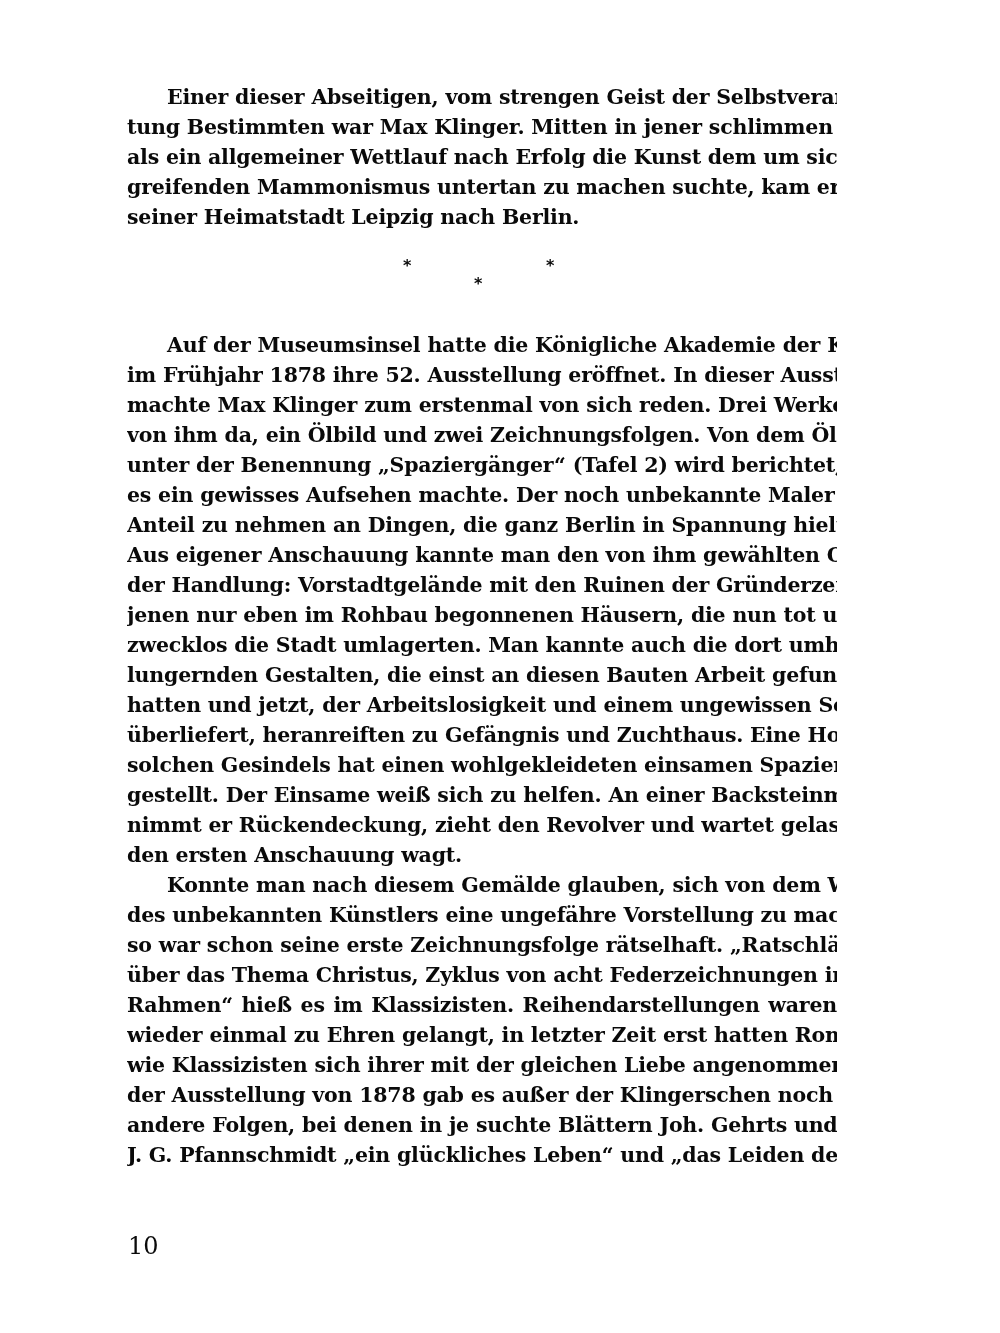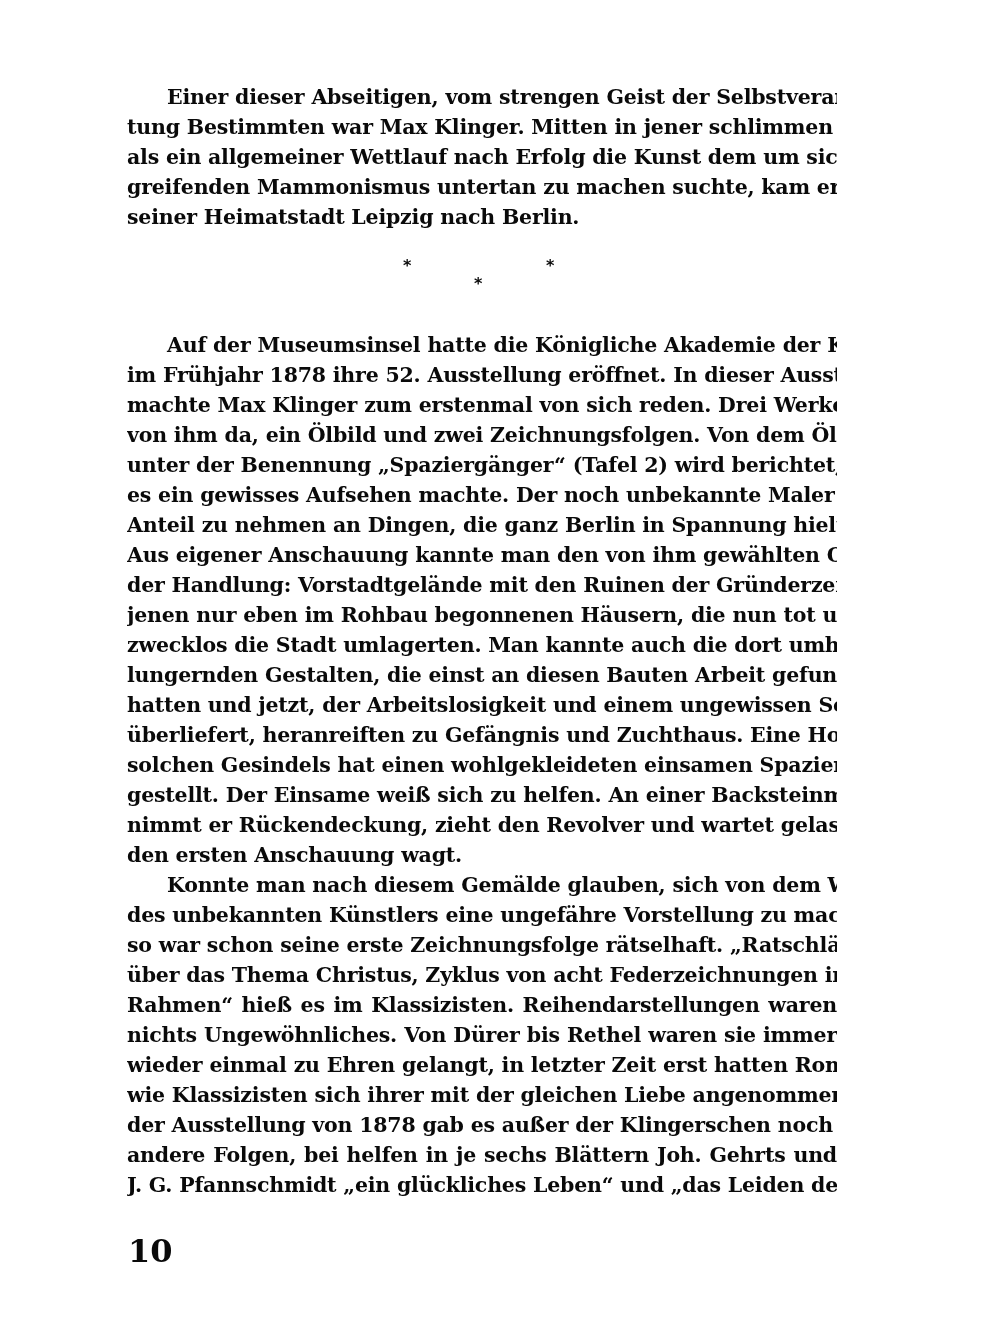--- a/index.html
+++ b/index.html
@@ -19,21 +19,21 @@
       overflow: hidden;
     }
     .line.last { text-align-last: left; }
     .line.indent { padding-left: 40px; }
     .block-1 { top: 82px; }
     .block-2 { top: 330px; }
     .stars { position: absolute; left: 0; top: 0; width: 1000px; height: 330px; pointer-events: none; }
     .star { position: absolute; font-size: 16px; font-weight: bold; line-height: 16px; color: #0a0a0a; font-family: "DejaVu Sans", sans-serif; }
     .page-number {
       position: absolute; left: 128px; top: 1232px;
-      font-size: 32px; font-weight: bold; font-family: "DejaVu Serif", serif;
+      font-size: 24px; font-weight: normal; font-family: "DejaVu Serif", serif;
     }
   </style>
 </head>
 <body>
 
 <div class="page">
 
   <div class="text-block block-1">
     <span class="line indent">Einer dieser Abseitigen, vom strengen Geist der Selbstverantwor-</span>
     <span class="line">tung Bestimmten war Max Klinger. Mitten in jener schlimmen Zeit,</span>
@@ -66,22 +66,21 @@
     <span class="line">solchen Gesindels hat einen wohlgekleideten einsamen Spaziergänger</span>
     <span class="line">gestellt. Der Einsame weiß sich zu helfen. An einer Backsteinmauer</span>
     <span class="line">nimmt er Rückendeckung, zieht den Revolver und wartet gelassen, wer</span>
     <span class="line last">den ersten Anschauung wagt.</span>
 
     <span class="line indent">Konnte man nach diesem Gemälde glauben, sich von dem Wollen</span>
     <span class="line">des unbekannten Künstlers eine ungefähre Vorstellung zu machen,</span>
     <span class="line">so war schon seine erste Zeichnungsfolge rätselhaft. „Ratschläge</span>
     <span class="line">über das Thema Christus, Zyklus von acht Federzeichnungen in acht</span>
     <span class="line">Rahmen“ hieß es im Klassizisten. Reihendarstellungen waren</span>
-    <span class="line">nichts Ungewöhnliches. Von Dürer bis Rethel waren sie immer</span>
     <span class="line">wieder einmal zu Ehren gelangt, in letzter Zeit erst hatten Romantiker</span>
     <span class="line">wie Klassizisten sich ihrer mit der gleichen Liebe angenommen. In</span>
     <span class="line">der Ausstellung von 1878 gab es außer der Klingerschen noch zwei</span>
-    <span class="line">andere Folgen, bei helfen in je sechs Blättern Joh. Gehrts und</span>
+    <span class="line">andere Folgen, bei denen in je suchte Blättern Joh. Gehrts und</span>
     <span class="line">J. G. Pfannschmidt „ein glückliches Leben“ und „das Leiden des</span>
   </div>
 
   <div class="page-number">10</div>
 </div>
 
 </body></html>

